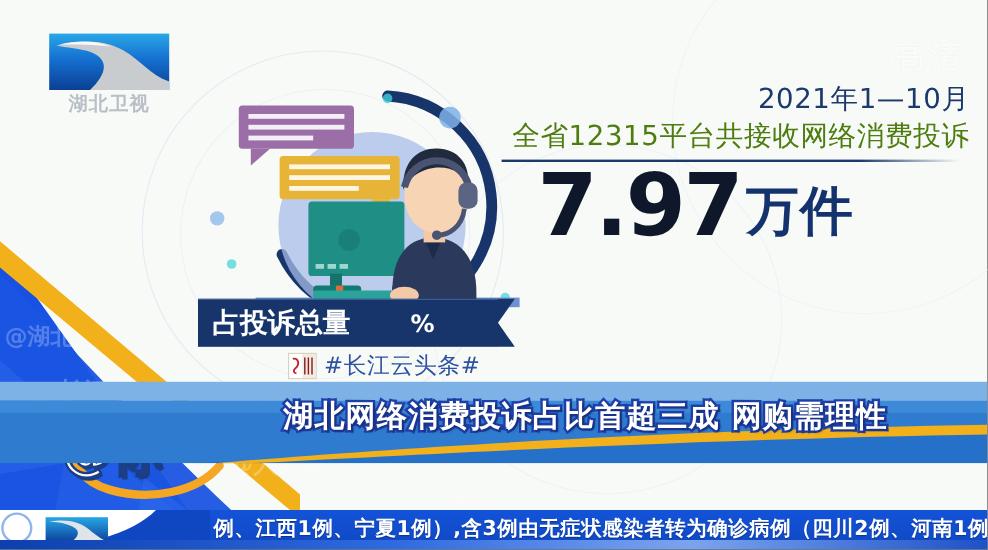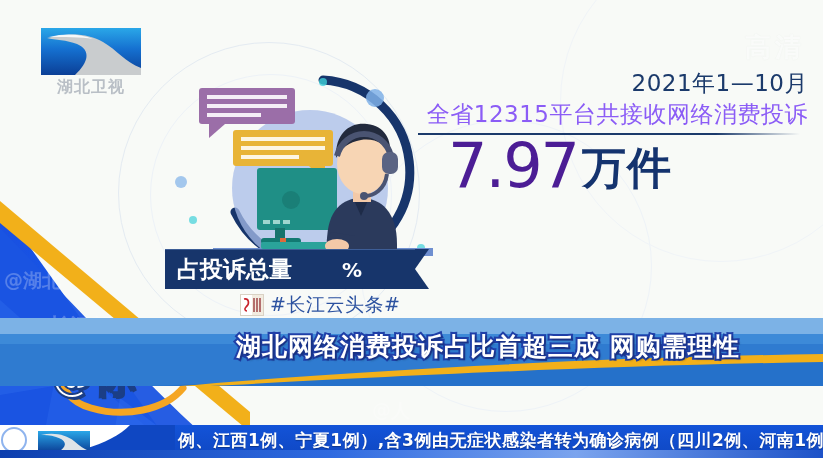--- a/index.html
+++ b/index.html
@@ -68,32 +68,32 @@
   
   .illustration { position: absolute; left: 175px; top: 70px; width: 275px; height: 215px; }
 
   
   .info-block { position: absolute; left: 418px; top: 68px; width: 390px; text-align: right; }
   .info-line1 {
     font-size: 23px; color: #1b3a6b; letter-spacing: 0.5px; line-height: 30px;
     font-weight: 400;
   }
   .info-line2 {
-    font-size: 23px; color: #8b5cf6; letter-spacing: 0.5px; line-height: 32px;
+    font-size: 23px; color: #4d7c0f; letter-spacing: 0.5px; line-height: 32px;
     font-weight: 400;
   }
   .info-rule {
     margin-top: 3px; height: 2px; width: 382px;
     background: linear-gradient(90deg, #1b3a6b 0%, #1b3a6b 78%, rgba(27,58,107,0) 100%);
   }
   .big-number-row {
     margin-top: 2px; display: flex; align-items: flex-end; padding-left: 30px;
   }
   .big-number {
-    font-size: 62px; font-weight: 400; color: #4c1d95; line-height: 0.95;
+    font-size: 72px; font-weight: 700; color: #0f172a; line-height: 0.95;
     letter-spacing: -2px;
     font-family: "DejaVu Sans", "Liberation Sans", sans-serif;
   }
   .big-unit {
     font-size: 44px; font-weight: 700; color: #14336e; line-height: 1;
     margin-left: 4px; margin-bottom: 6px; letter-spacing: 1px;
   }
 
   
   .pct-banner {
@@ -322,20 +322,21 @@
         <path d="M3,4 C8,3 9,9 5,12 C3,14 4,16 6,16" fill="none" stroke="#c8232c" stroke-width="1.6"></path>
         <path d="M13,3 L13,17 M16,3 L16,17 M19,3 L19,17" stroke="#8b1d22" stroke-width="1.2"></path>
       </svg>
     </span>
     <span class="hashtag-text">#长江云头条#</span>
   </div>
 
   <div class="wm wm-a">@湖北</div>
   <div class="wm wm-b">@长江新</div>
   <div class="wm wm-e">北</div>
+  <div class="wm wm-c">@人民网</div>
   <div class="wm wm-d">@人</div>
 
   <div class="prog-logo">
     <svg class="prog-swoosh" viewBox="0 0 160 86">
       <path d="M52,14 C10,22 4,66 46,78 C80,88 120,80 138,58" fill="none" stroke="#f5a623" stroke-width="7" stroke-linecap="round"></path>
     </svg>
     <div class="prog-row1">
       <span class="gchar white">热</span>
       <span class="gchar navy">闻</span>
     </div>

